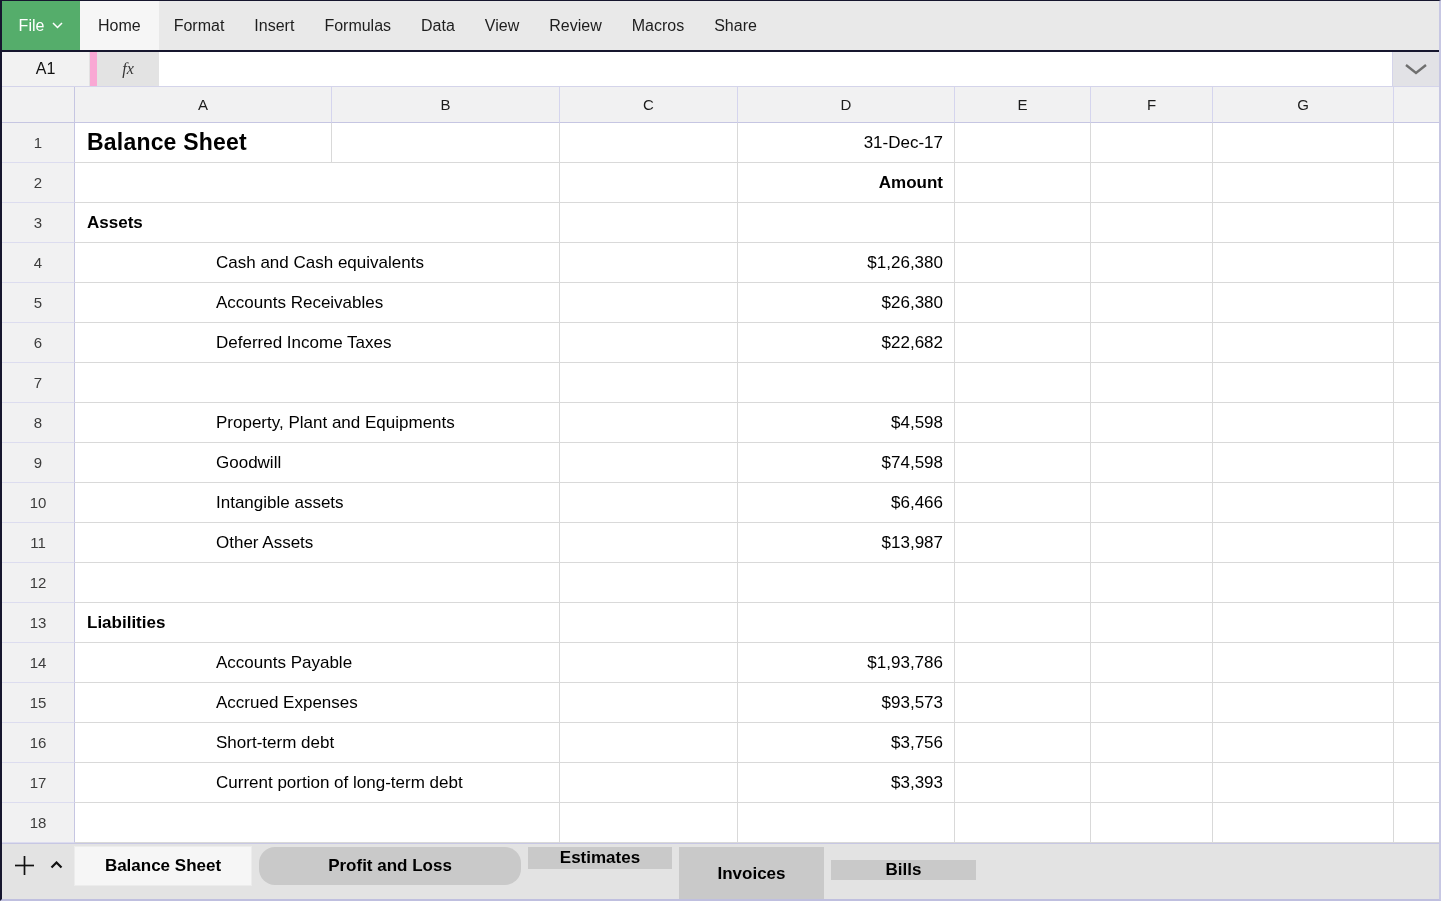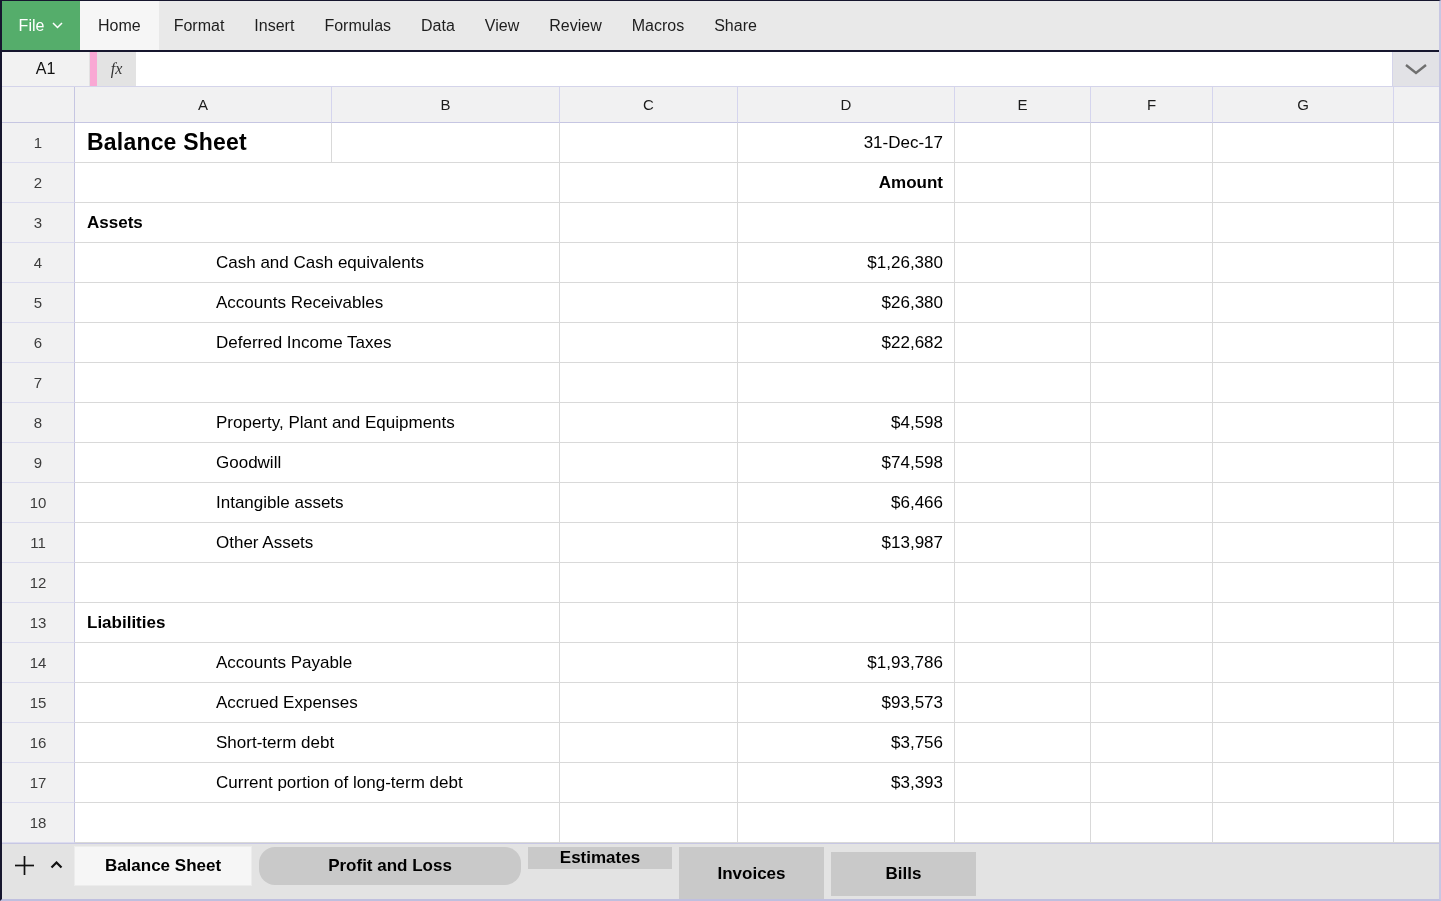--- a/index.html
+++ b/index.html
@@ -33,21 +33,21 @@
   .dark-divider { flex: 0 0 2px; background: #16162e; }
 
   
   .formulabar { flex: 0 0 35px; background: #f9a8d4; display: flex; align-items: stretch; border-bottom: 1px solid #d4d4ea; }
   .namebox {
     width: 88px; background: #f2f2f2; border-right: 1px solid #e2e2e2;
     display: flex; align-items: center; justify-content: center;
     font-size: 16px; color: #111; cursor: pointer;
   }
   .fx-btn {
-    width: 39px; margin-left: 7px; background: #e3e3e3;
+    width: 62px; margin-left: 7px; background: #e3e3e3;
     display: flex; align-items: center; justify-content: center;
     font-family: "Liberation Serif", serif; font-style: italic;
     font-size: 16px; color: #333; cursor: pointer;
   }
   .formula-input { flex: 1; border: none; outline: none; background: #fff; font-size: 15px; padding: 0 9px; font-family: "Liberation Sans", sans-serif; }
   .fx-expand {
     width: 47px; background: #e2e2e6; border-left: 1px solid #d4d4ea;
     display: flex; align-items: center; justify-content: center; cursor: pointer;
   }
 
@@ -304,17 +304,17 @@
         <svg width="13" height="8" viewBox="0 0 13 8">
             <polyline points="1.5,6.5 6.5,1.5 11.5,6.5" fill="none" stroke="#111" stroke-width="2.2"></polyline>
           </svg>
       </div>
     </div>
     <div class="tabs" id="sheet-tabs">
         <div class="sheet-tab active" style="width: 178px;">Balance Sheet</div>
         <div class="sheet-tab" style="width: 262px; height: 38px; margin-top: 1px; border-radius: 16px;">Profit and Loss</div>
         <div class="sheet-tab" style="width: 144px; height: 22px; margin-top: 1px;">Estimates</div>
         <div class="sheet-tab" style="width: 145px; height: 54px; margin-top: 1px;">Invoices</div>
-        <div class="sheet-tab" style="width: 145px; height: 44px; margin-top: 6px;">Bills</div>
+        <div class="sheet-tab" style="width: 145px; height: 20px; margin-top: 14px;">Bills</div>
       </div>
   </div>
 
 </div>
 
 </body></html>

